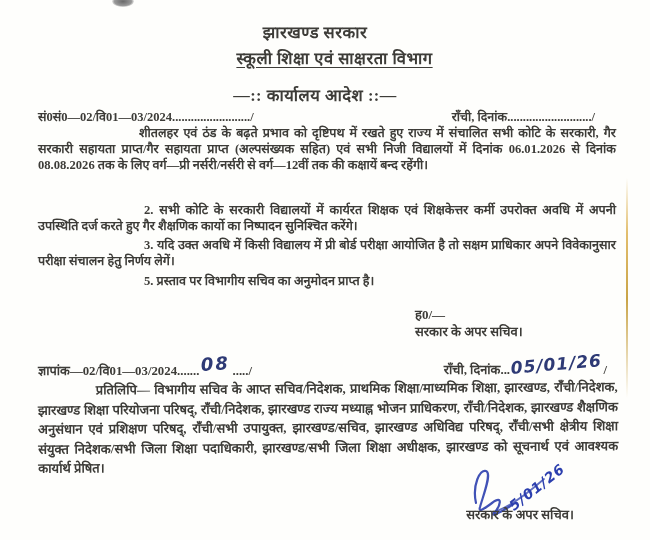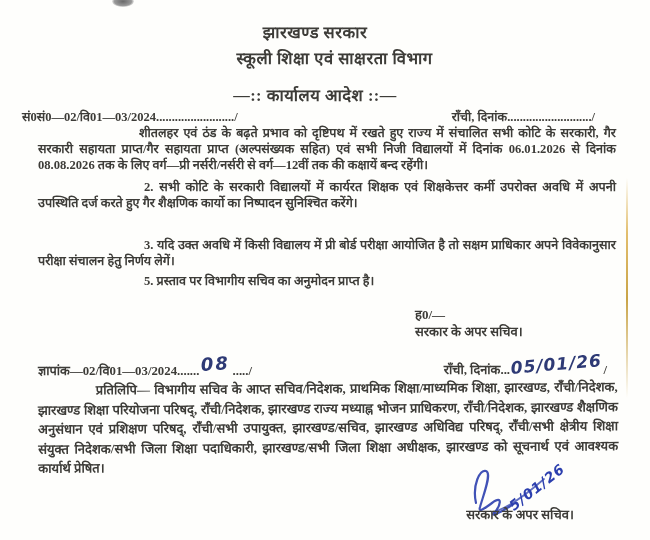--- a/index.html
+++ b/index.html
@@ -20,35 +20,35 @@
     border-radius:50%;
   }
   .scan-line{
     position:absolute;left:626px;top:178px;width:2px;height:220px;
     background:linear-gradient(to bottom,rgba(217,169,62,0),#d9a93e 25%,#b8860b 55%,rgba(217,169,62,0));
     opacity:.75;
   }
   header{position:absolute;top:20px;left:0;width:630px;text-align:center;}
   .h-line1{font-size:16.5px;font-weight:700;letter-spacing:.5px;}
   .h-line2{font-size:16.5px;font-weight:700;letter-spacing:.5px;margin-top:3px;
-    text-underline-offset:3px;padding-left:39px;}
+    text-decoration:underline;text-underline-offset:3px;padding-left:39px;}
   .h-line3{font-size:16.5px;font-weight:700;letter-spacing:.5px;margin-top:14px;}
   .ref-line{
-    position:absolute;top:108px;left:22px;right:35px;
+    position:absolute;top:108px;left:38px;right:35px;
     display:flex;justify-content:space-between;
     font-size:12.5px;font-weight:700;
   }
   .ref-right{margin-right:20px;}
   .body-par{
     position:absolute;left:38px;width:578px;
     font-size:12.6px;font-weight:700;line-height:16.1px;
     text-align:justify;margin:0;
   }
   .p1{top:125px;text-indent:101px;}
-  .p2{top:179px;text-indent:106px;}
+  .p2{top:202px;text-indent:106px;}
   .p3{top:237px;text-indent:106px;}
   .p4{top:273px;text-indent:106px;}
   .sig-block{
     position:absolute;top:306px;left:415px;width:215px;
     text-align:left;font-size:13px;font-weight:700;line-height:17px;
   }
   .memo-line{
     position:absolute;top:358px;left:38px;right:35px;
     display:flex;justify-content:space-between;
     font-size:12.8px;font-weight:700;

